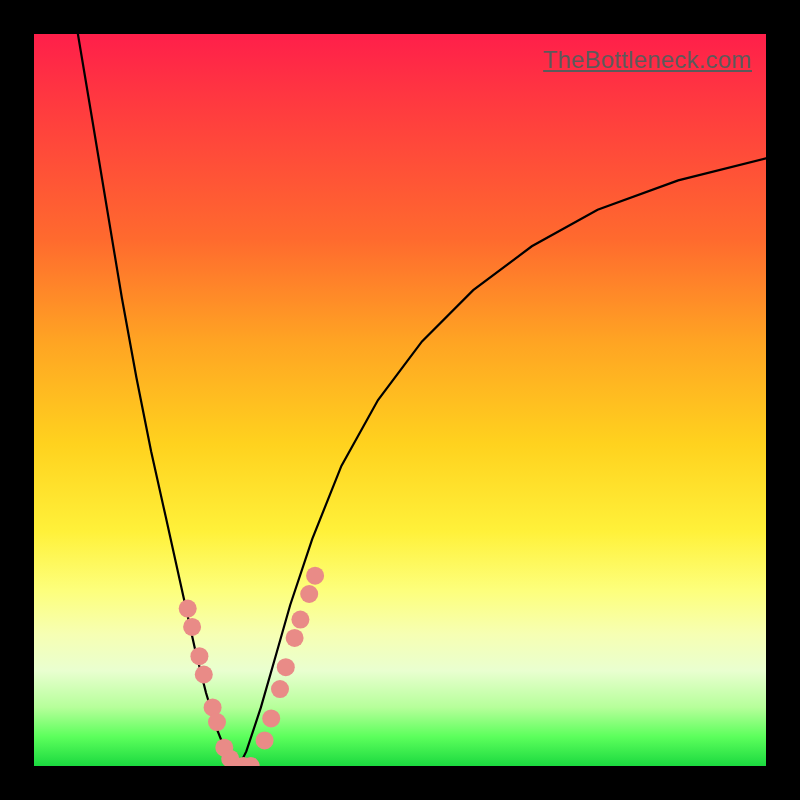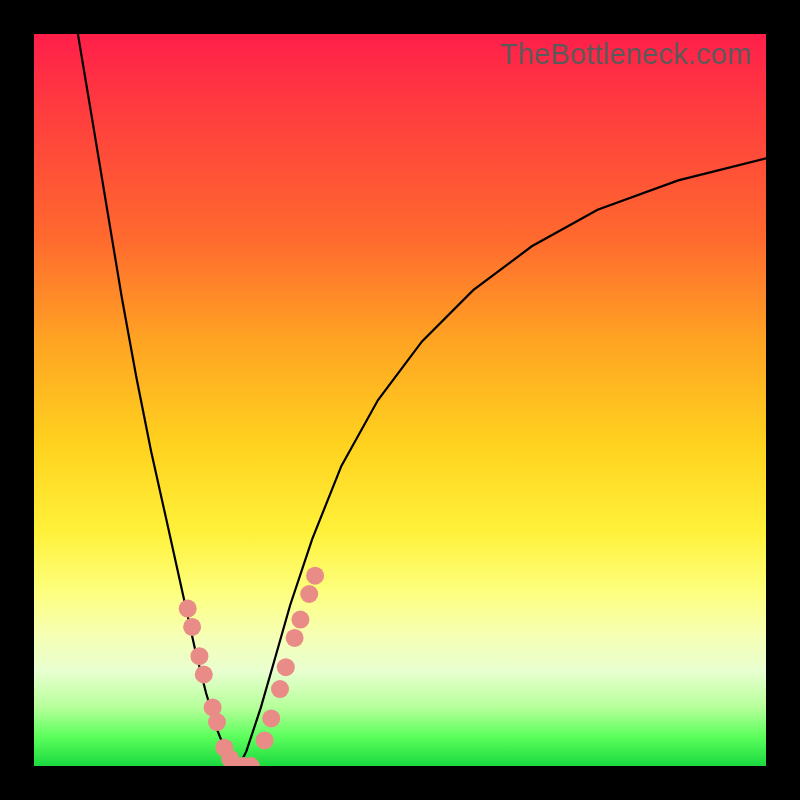--- a/index.html
+++ b/index.html
@@ -34,27 +34,28 @@
       #fdff7c 76%,
       #f6ffb3 82%,
       #e9ffd0 87%,
       #b6ff9a 92%,
       #5cff5c 96%,
       #1bd93f 100%
     );
   }
   .watermark {
     position: absolute;
-    top: 4px;
+    top: 12px;
     right: 14px;
     color: #5a5a5a;
-    font-size: 29px;
+    font-size: 24px;
     letter-spacing: 0.2px;
     font-weight: 400;
     user-select: none;
+    text-decoration: underline;
   }
   svg.curves {
     position: absolute;
     inset: 0;
     width: 732px;
     height: 732px;
     pointer-events: none;
   }
   .curve {
     fill: none;

